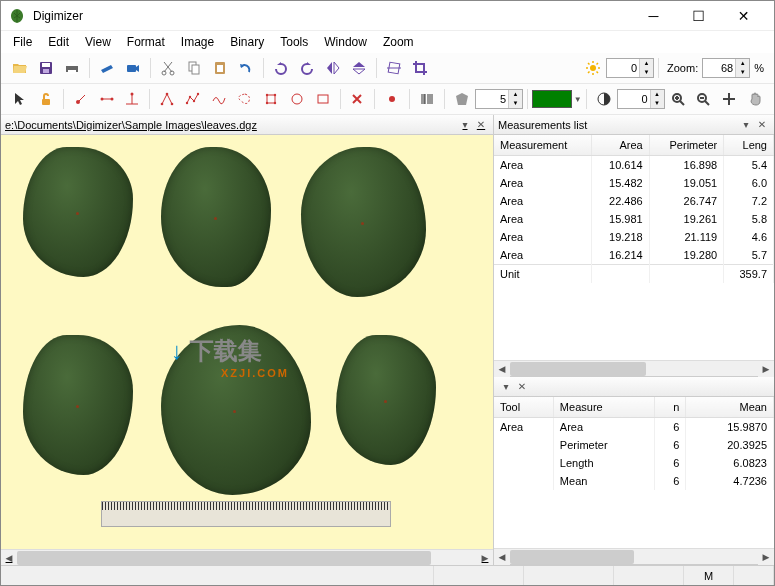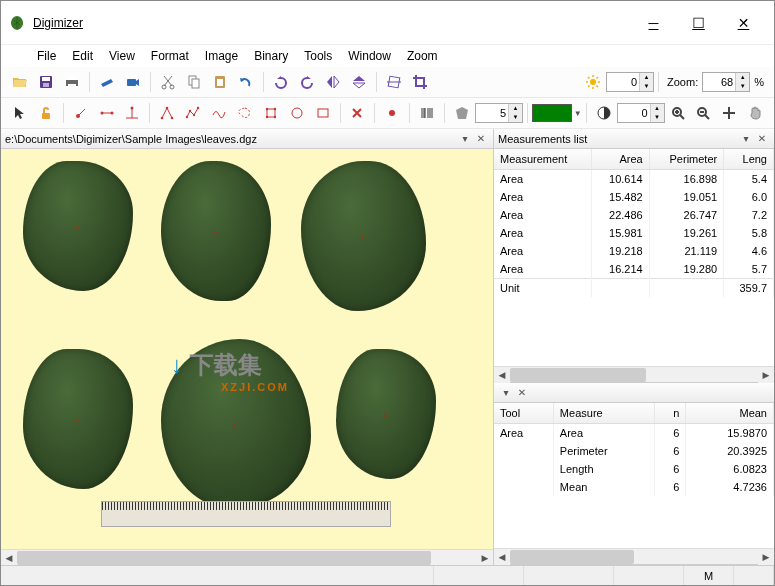--- a/index.html
+++ b/index.html
@@ -1,45 +1,45 @@
 <!DOCTYPE html>
 <html><head>
 <meta charset="utf-8">
 <style>
 * { box-sizing: border-box; margin: 0; padding: 0; font-family: 'Segoe UI', Tahoma, sans-serif; }
 body { width: 775px; height: 586px; background: #fff; border: 1px solid #888; display: flex; flex-direction: column; font-size: 12px; overflow: hidden; }
 
 
-.titlebar { height: 44px; background: #fff; display: flex; align-items: center; padding: 0 8px; border-bottom: 1px solid #eee; text-decoration: underline; }
+.titlebar { height: 30px; background: #fff; display: flex; align-items: center; padding: 0 8px; border-bottom: 1px solid #eee; }
 .titlebar .app-icon { width: 16px; height: 16px; margin-right: 8px; }
 .titlebar .title { flex: 1; font-size: 12px; }
 .titlebar .winbtn { width: 45px; height: 30px; display: flex; align-items: center; justify-content: center; font-size: 14px; }
 
 
-.menubar { height: 22px; display: flex; align-items: center; padding: 0 4px; background: #fff; margin-left: 24px; }
+.menubar { height: 22px; display: flex; align-items: center; padding: 0 4px; background: #fff; }
 .menubar .menuitem { padding: 2px 8px; font-size: 12px; }
 
 
 .toolbar { display: flex; align-items: center; padding: 3px 6px; background: #fcfcfc; border-bottom: 1px solid #e8e8e8; gap: 0; }
 .toolbar .tbtn { width: 24px; height: 24px; display: flex; align-items: center; justify-content: center; border: 1px solid transparent; margin: 0 1px; border-radius: 2px; }
 .toolbar .sep { width: 1px; height: 20px; background: #ddd; margin: 0 4px; }
 .toolbar .spacer { flex: 1; }
 .toolbar .spinbox { display: flex; align-items: center; border: 1px solid #aaa; height: 20px; background: #fff; }
 .toolbar .spinbox input { width: 32px; border: none; text-align: right; padding: 0 2px; font-size: 11px; }
 .toolbar .spinbox .updown { width: 14px; display: flex; flex-direction: column; }
 .toolbar .spinbox .updown span { height: 9px; font-size: 6px; line-height: 9px; text-align: center; background: #eee; border-left: 1px solid #ccc; }
 .toolbar .label { font-size: 11px; margin: 0 4px; }
 .color-swatch { width: 40px; height: 18px; background: #008000; border: 1px solid #555; }
 .dropdown-arrow { font-size: 8px; margin-left: 2px; color: #555; }
 
 
 .content { flex: 1; display: flex; overflow: hidden; }
 
 
-.left-panel { flex: 1; display: flex; flex-direction: column; border-right: 1px solid #ccc; min-width: 0; }
+.left-panel { flex: 1; display: flex; flex-direction: column; border-right: 1px solid #ccc; min-width: 0; text-decoration: underline; }
 .panel-header { height: 20px; background: linear-gradient(#fdfdfd,#ececec); border-bottom: 1px solid #ccc; display: flex; align-items: center; padding: 0 4px; font-size: 11px; }
 .panel-header .ph-title { flex: 1; white-space: nowrap; overflow: hidden; }
 .panel-header .ph-btn { width: 16px; height: 16px; display: flex; align-items: center; justify-content: center; font-size: 10px; color: #555; }
 .image-view { flex: 1; background: #fef9c3; position: relative; overflow: hidden; }
 .leaf { position: absolute; border-radius: 40% 50% 45% 55% / 55% 40% 60% 45%; background: radial-gradient(ellipse at 40% 30%, #4a6b3a, #2d4522 70%, #1a2a14); box-shadow: inset 0 0 8px rgba(0,0,0,.3); }
 .leaf::before { content:''; position:absolute; width:3px; height:3px; background:#8b3a1a; border-radius:50%; top:50%; left:48%; }
 .ruler { position: absolute; bottom: 22px; left: 100px; width: 290px; height: 26px; background: #e8e4d8; border: 1px solid #aaa; }
 .ruler::before { content:''; position:absolute; top:0; left:0; right:0; height:8px; background: repeating-linear-gradient(90deg, #333 0, #333 1px, transparent 1px, transparent 3px); }
 .watermark { position:absolute; top:200px; left:170px; font-size:24px; font-weight:bold; color:#888; pointer-events:none; }
 .watermark .blue { color:#0088cc; }

